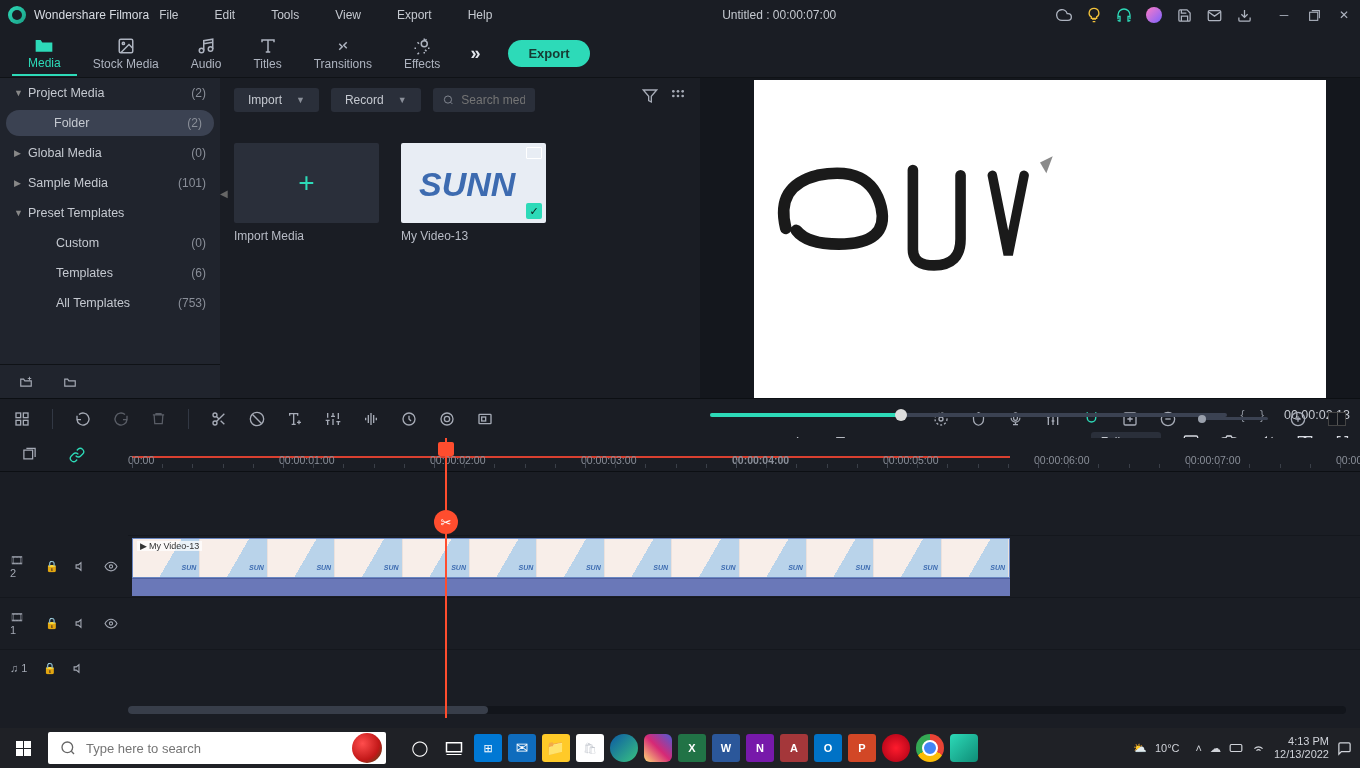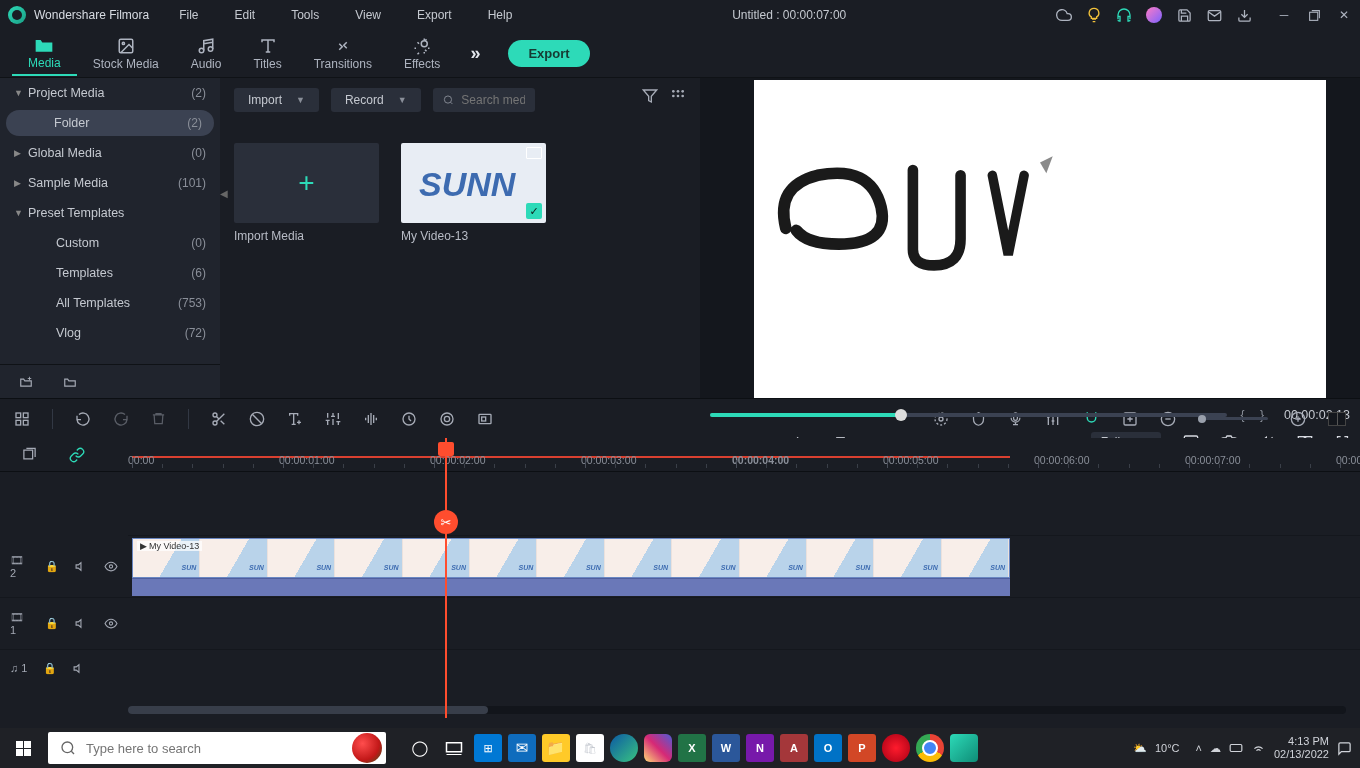--- a/index.html
+++ b/index.html
@@ -1,20 +1,20 @@
 <!DOCTYPE html>
 <html><head>
 <meta charset="utf-8">
 <style>
 *{margin:0;padding:0;box-sizing:border-box;font-family:"Segoe UI",Arial,sans-serif;user-select:none}
 body{width:1360px;height:768px;background:#1a1d24;color:#c5c9d0;overflow:hidden;font-size:12px}
 .titlebar{height:30px;background:#1a1d24;display:flex;align-items:center;padding:0 8px;font-size:12px}
 .app-logo{width:18px;height:18px;border-radius:50%;background:linear-gradient(135deg,#2ddab8,#1a9e85);margin-right:8px;position:relative}
 .app-logo::after{content:"";position:absolute;inset:4px;border-radius:50%;background:#1a1d24}
-.app-name{margin-right:20px;color:#d8dce3}
+.app-name{color:#d8dce3}
 .menubar{display:flex;gap:16px}
 .menu-item{padding:4px 10px;cursor:pointer;color:#c5c9d0}
 .title-center{flex:1;text-align:center;color:#c5c9d0}
 .title-right{display:flex;gap:14px;align-items:center}
 .title-ico{width:16px;height:16px;display:flex;justify-content:center;align-items:center;color:#aeb4c0;cursor:pointer}
 .toolbar{height:48px;background:#1a1d24;display:flex;align-items:center;padding:0 12px;border-bottom:1px solid #0f1216}
 .tool-tab{display:flex;flex-direction:column;align-items:center;gap:2px;padding:4px 16px;cursor:pointer;color:#aeb4c0;font-size:12px}
 .tool-tab.active{color:#2ddab8;border-bottom:2px solid #2ddab8}
 .tool-tab svg,.tool-tab .ico{height:18px}
 .tool-expand{margin-left:14px;color:#e4e8ee;font-size:18px;cursor:pointer;font-weight:bold}
@@ -259,25 +259,20 @@
         <div class="side-row indent">
           <span class="caret"></span>
           <span class="lbl">Templates</span>
           <span class="cnt">(6)</span>
         </div>
         <div class="side-row indent">
           <span class="caret"></span>
           <span class="lbl">All Templates</span>
           <span class="cnt">(753)</span>
         </div>
-        <div class="side-row indent">
-          <span class="caret"></span>
-          <span class="lbl">Vlog</span>
-          <span class="cnt">(72)</span>
-        </div>
       </div>
     <div class="side-footer">
       <span class="tico">
           <svg width="16" height="14" viewBox="0 0 24 24" fill="none" stroke="currentColor" stroke-width="2">
             <path d="M3 7h5l2 3h11v9H3z"></path>
             <path d="M18 3v6M15 6h6" stroke-width="1.5"></path>
           </svg>
         </span>
       <span class="tico">
           <svg width="16" height="14" viewBox="0 0 24 24" fill="none" stroke="currentColor" stroke-width="2">
@@ -746,21 +741,21 @@
           <rect x="2" y="6" width="20" height="12" rx="2"></rect>
         </svg>
       </span>
     <span>
         <svg width="15" height="14" viewBox="0 0 24 24" fill="none" stroke="currentColor" stroke-width="2">
           <path d="M5 13a10 10 0 0 1 14 0M8.5 16.5a5 5 0 0 1 7 0M12 20h.01"></path>
         </svg>
       </span>
     <div class="tray-time">
       <div>4:13 PM</div>
-        <div>02/13/2022</div>
+        <div>12/13/2022</div>
     </div>
     <span>
         <svg width="15" height="15" viewBox="0 0 24 24" fill="none" stroke="currentColor" stroke-width="2">
           <path d="M21 15a2 2 0 0 1-2 2H7l-4 4V5a2 2 0 0 1 2-2h14a2 2 0 0 1 2 2z"></path>
         </svg>
       </span>
   </div>
 </div>
 
 </body></html>

